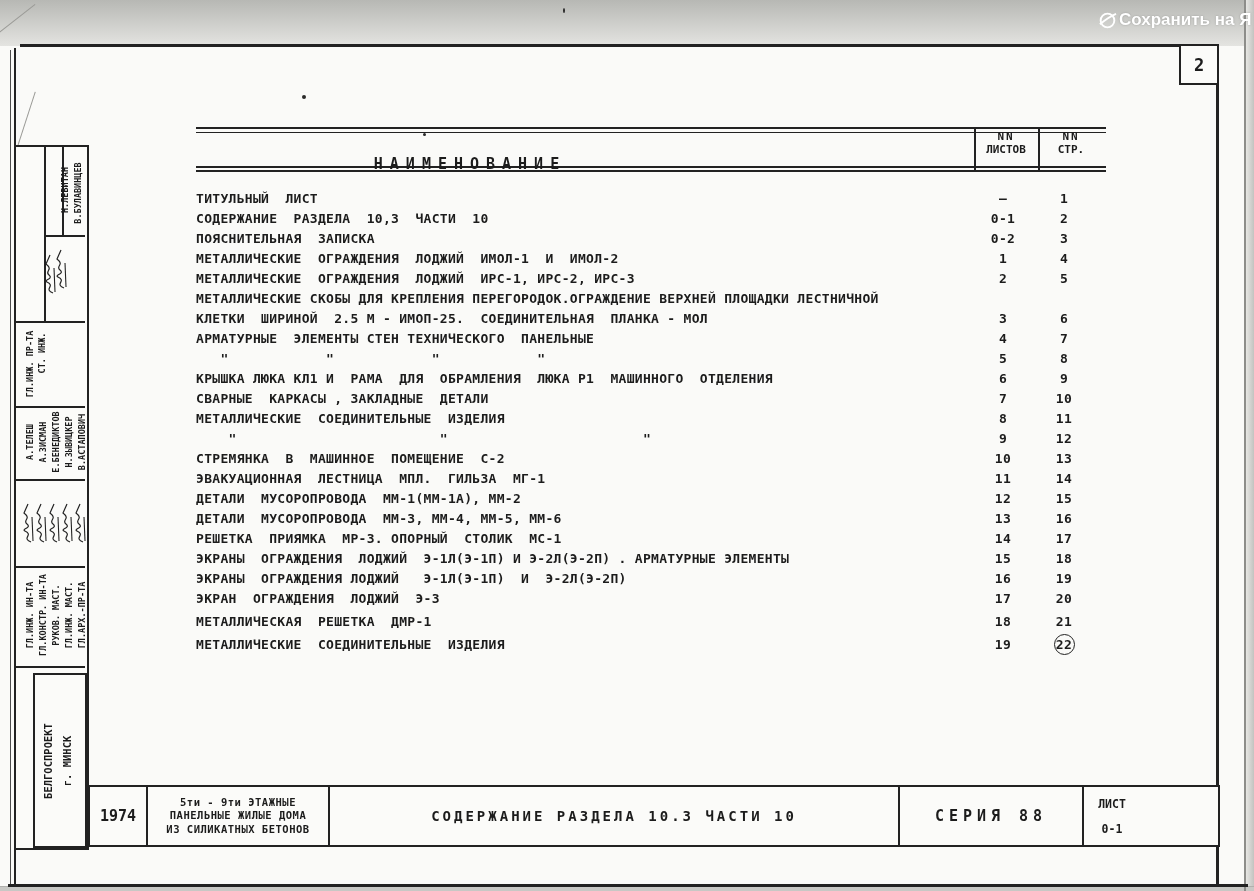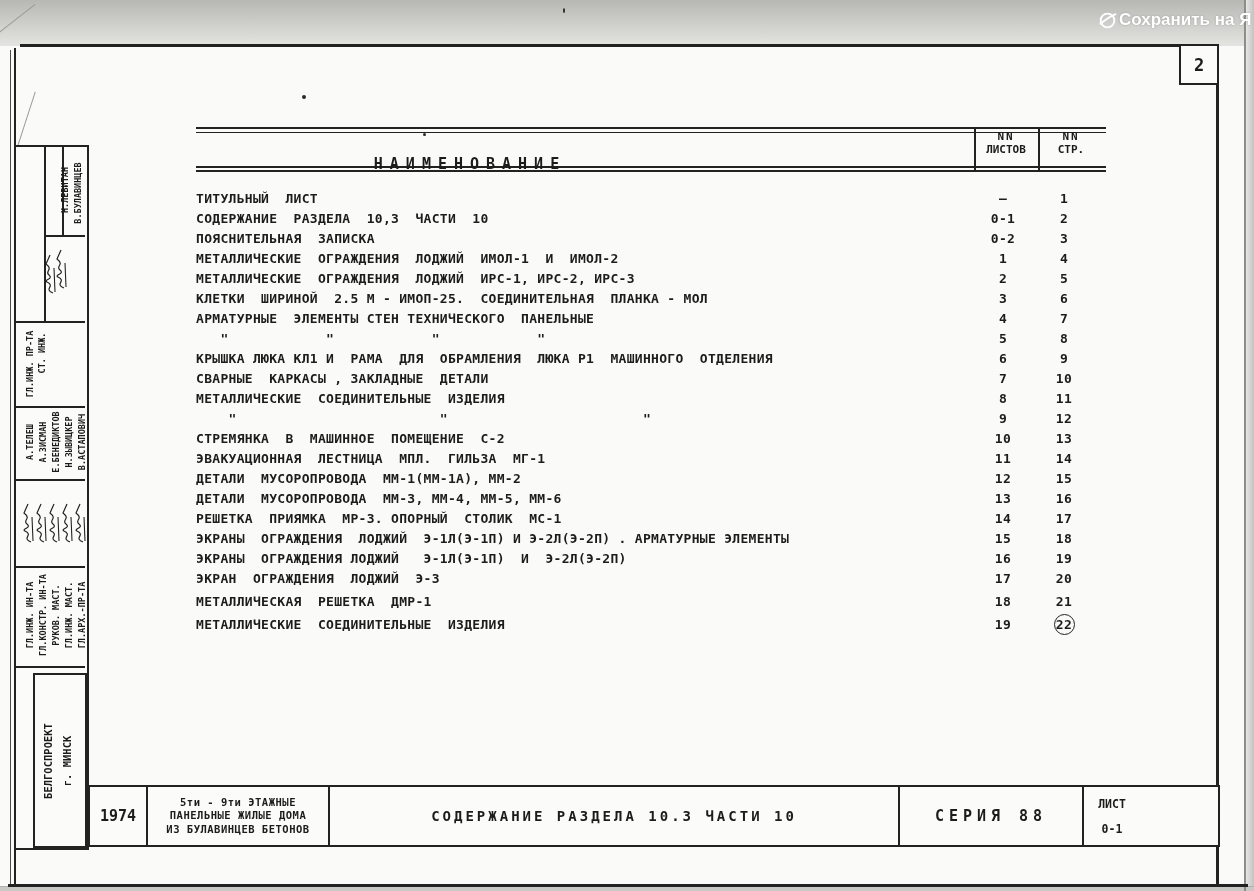--- a/index.html
+++ b/index.html
@@ -139,20 +139,21 @@
       <div class="r-line"><span class="r-text">МЕТАЛЛИЧЕСКИЕ  ОГРАЖДЕНИЯ  ЛОДЖИЙ  ИМОЛ-1  И  ИМОЛ-2</span></div>
       <span class="r-sheets">1</span>
       <span class="r-page">4</span>
     </div>
     <div class="t-row">
       <div class="r-line"><span class="r-text">МЕТАЛЛИЧЕСКИЕ  ОГРАЖДЕНИЯ  ЛОДЖИЙ  ИРС-1, ИРС-2, ИРС-3</span></div>
       <span class="r-sheets">2</span>
       <span class="r-page">5</span>
     </div>
     <div class="t-row">
+      <div class="r-line"><span class="r-text">МЕТАЛЛИЧЕСКИЕ СКОБЫ ДЛЯ КРЕПЛЕНИЯ ПЕРЕГОРОДОК.ОГРАЖДЕНИЕ ВЕРХНЕЙ ПЛОЩАДКИ ЛЕСТНИЧНОЙ</span></div>
       <div class="r-line"><span class="r-text">КЛЕТКИ  ШИРИНОЙ  2.5 М - ИМОП-25.  СОЕДИНИТЕЛЬНАЯ  ПЛАНКА - МОЛ</span></div>
       <span class="r-sheets">3</span>
       <span class="r-page">6</span>
     </div>
     <div class="t-row">
       <div class="r-line"><span class="r-text">АРМАТУРНЫЕ  ЭЛЕМЕНТЫ СТЕН ТЕХНИЧЕСКОГО  ПАНЕЛЬНЫЕ</span></div>
       <span class="r-sheets">4</span>
       <span class="r-page">7</span>
     </div>
     <div class="t-row">
@@ -287,21 +288,21 @@
     <span class="rot" style="left: 40px; top: 468px;">РУКОВ. МАСТ.</span>
     <span class="rot" style="left: 53px; top: 468px;">ГЛ.ИНЖ. МАСТ.</span>
     <span class="rot" style="left: 66px; top: 468px;">ГЛ.АРХ.-ПР-ТА</span>
   </div>
 
 <div class="abs tblock">
   <div class="cell c-year">1974</div>
   <div class="cell c-proj">
     <div>5ти - 9ти  ЭТАЖНЫЕ</div>
     <div>ПАНЕЛЬНЫЕ ЖИЛЫЕ ДОМА</div>
-    <div>ИЗ БУЛАВИНЦЕВ БЕТОНОВ</div>
+    <div>ИЗ СИЛИКАТНЫХ БЕТОНОВ</div>
   </div>
   <div class="cell c-title">СОДЕРЖАНИЕ  РАЗДЕЛА  10.3  ЧАСТИ  10</div>
   <div class="cell c-series">СЕРИЯ 88</div>
   <div class="cell c-sheet">
     <div>ЛИСТ</div>
     <div>0-1</div>
   </div>
 </div>
 
 </body></html>

